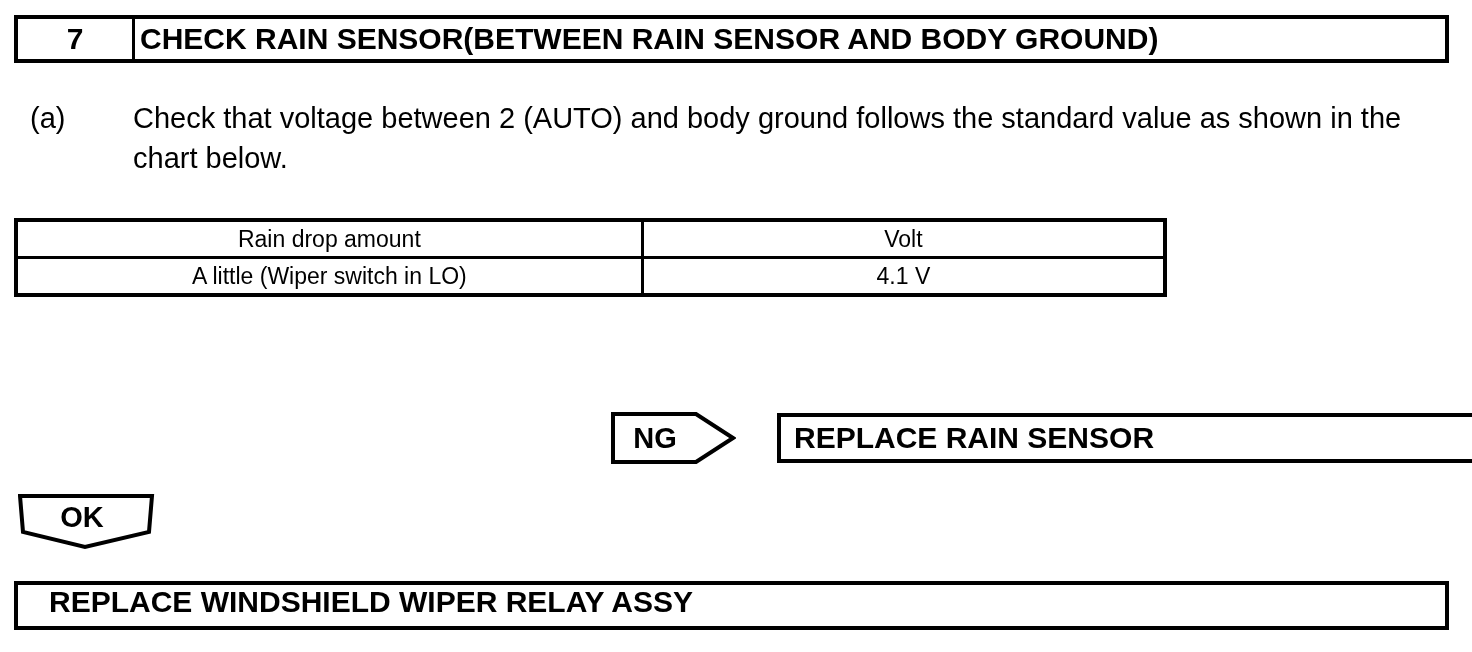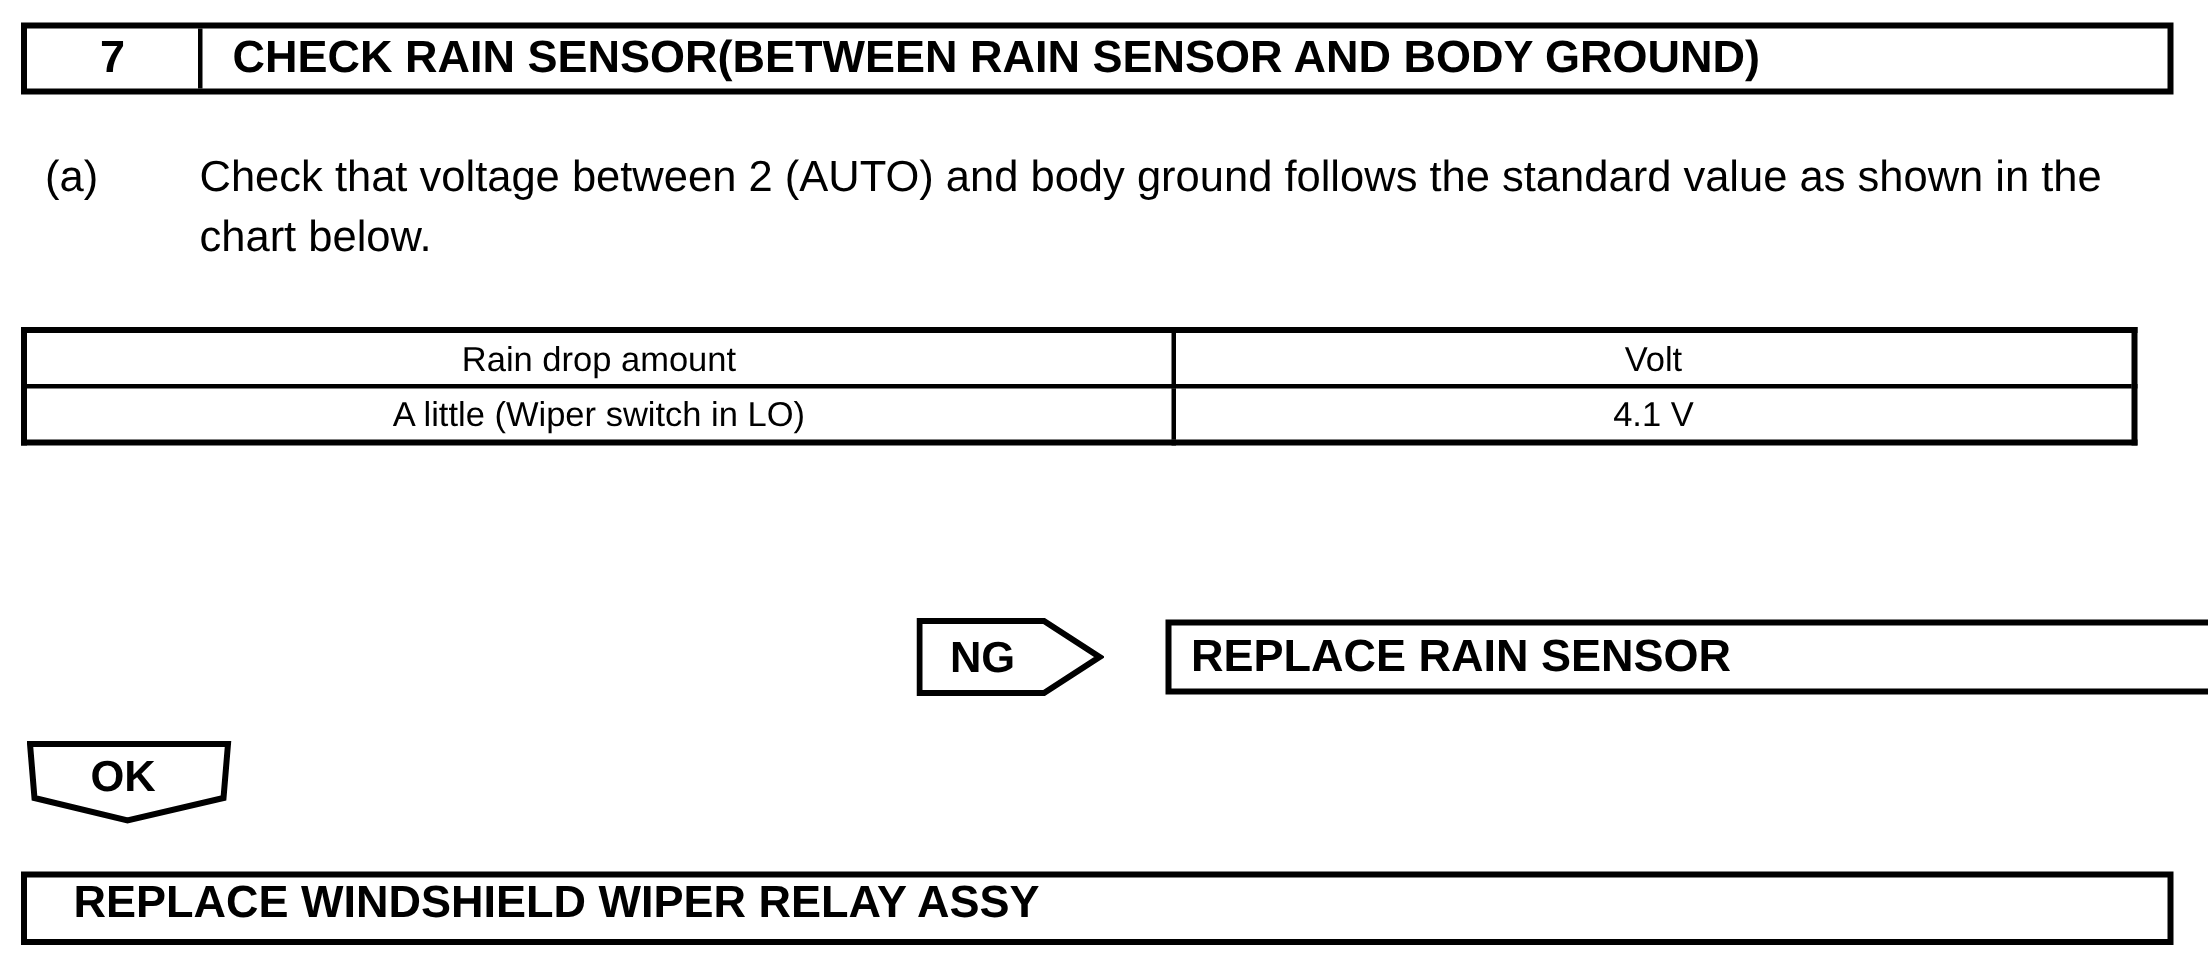--- a/index.html
+++ b/index.html
@@ -26,21 +26,21 @@
   }
   .step-number {
     width: 114px;
     border-right: 3px solid #000;
     display: flex; align-items: center; justify-content: center;
     font-weight: bold; font-size: 30px;
   }
   .step-title {
     flex: 1;
     display: flex; align-items: center;
-    padding-left: 20px;
+    padding-left: 5px;
     font-weight: bold; font-size: 30px;
     white-space: nowrap;
   }
 
   
   .instruction {
     position: absolute;
     left: 30px; top: 98px;
     width: 1420px;
     display: flex;
@@ -48,21 +48,21 @@
     line-height: 40px;
   }
   .instruction-marker { width: 67px; flex: 0 0 67px; }
   .instruction-body { flex: 1; margin-left: 36px; }
   .standard-label { font-weight: bold; }
 
   
   .standard-table {
     position: absolute;
     left: 14px; top: 218px;
-    width: 1411px;
+    width: 1153px;
     border-collapse: collapse;
     table-layout: fixed;
     background: #fff;
   }
   .standard-table th, .standard-table td {
     border: 3px solid #000;
     height: 34px;
     text-align: center;
     vertical-align: middle;
     font-size: 23px;

